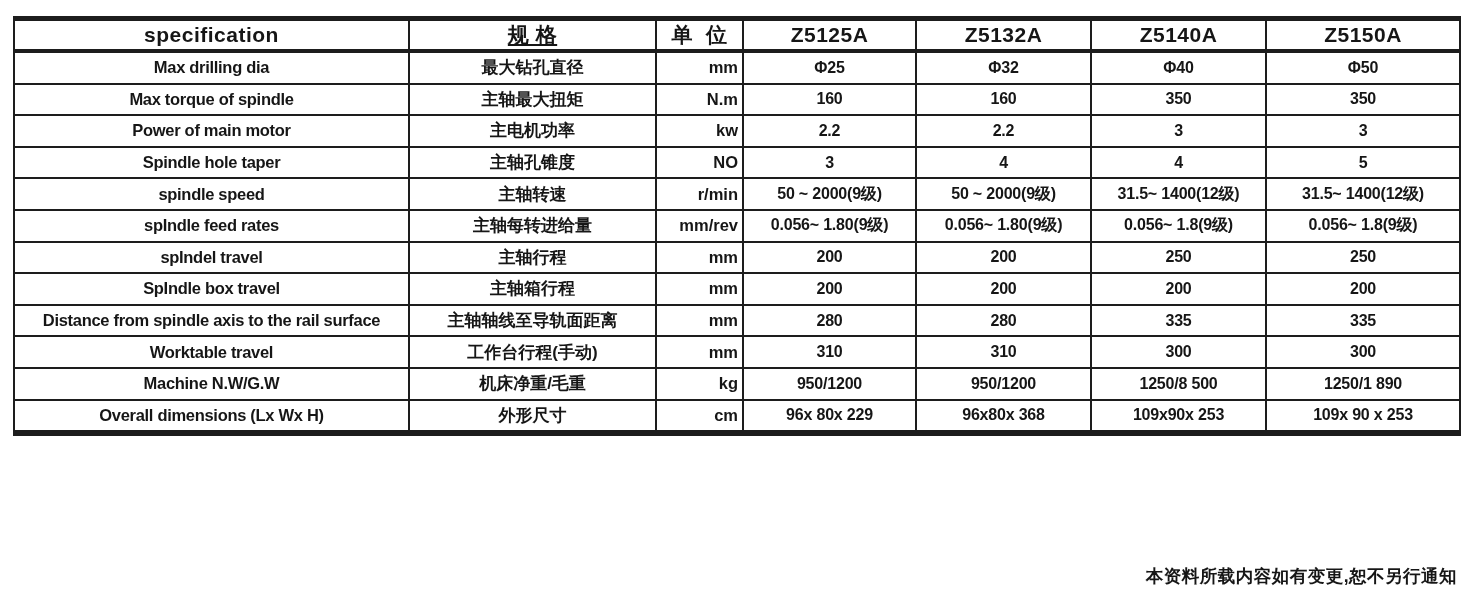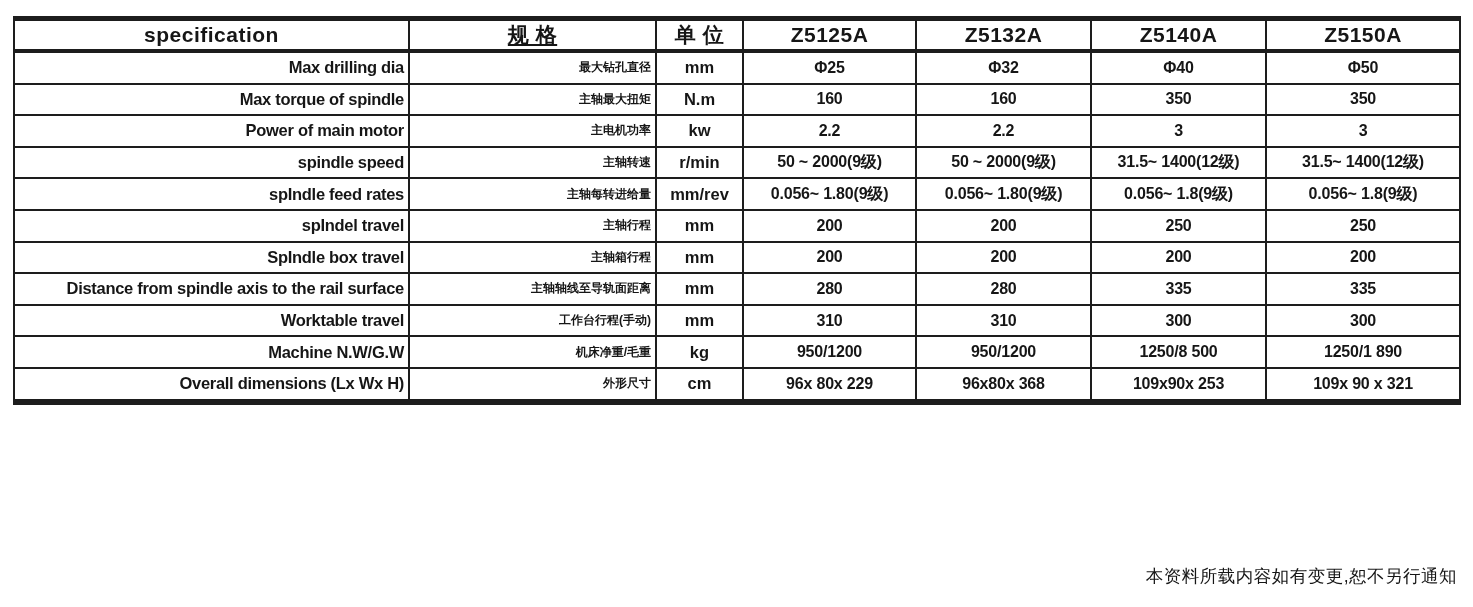--- a/index.html
+++ b/index.html
@@ -40,33 +40,33 @@
     border-left: 2px solid #1d1d1d;
     border-right: 2px solid #1d1d1d;
   }
   table.spec thead th {
     border-bottom: 4px solid #1d1d1d;
     font-size: 21px;
     letter-spacing: 0.5px;
     text-align: center;
     height: 27px;
   }
-  td.c-en, th.c-en { text-align: right; padding-left: 9px; font-size: 16.5px; letter-spacing: -0.3px; }
+  td.c-en, th.c-en { text-align: center; padding-left: 9px; font-size: 16.5px; letter-spacing: -0.3px; }
   th.c-en { text-align: center; font-size: 21px; }
-  td.c-cn, th.c-cn { text-align: right; padding-left: 10px; font-size: 12px; }
+  td.c-cn, th.c-cn { text-align: center; padding-left: 10px; font-size: 17px; }
   th.c-cn { text-align: center; font-size: 20px; letter-spacing: 8px; text-decoration: underline; }
-  td.c-unit, th.c-unit { text-align: center; font-size: 16.5px; }
-  th.c-unit { font-size: 20px; letter-spacing: 4px; }
+  td.c-unit, th.c-unit { text-align: right; font-size: 16.5px; }
+  th.c-unit { font-size: 20px; letter-spacing: 4px; font-family: Liberation Mono, monospace; }
   td.c-val { text-align: center; font-size: 16px; letter-spacing: -0.2px; }
   .footer-note {
     position: absolute;
     right: 16px;
     top: 564px;
     font-size: 17.5px;
-    font-weight: normal;
+    font-weight: bold;
     letter-spacing: 0.5px;
     color: #161616;
   }
 </style>
 </head>
 <body>
 
 <div class="page">
   <table class="spec">
     <colgroup>
@@ -111,20 +111,29 @@
         <tr>
           <td class="c-en">Power of main motor</td>
           <td class="c-cn">主电机功率</td>
           <td class="c-unit">kw</td>
           <td class="c-val">2.2</td>
           <td class="c-val">2.2</td>
           <td class="c-val">3</td>
           <td class="c-val">3</td>
         </tr>
         <tr>
+          <td class="c-en">Spindle hole taper</td>
+          <td class="c-cn">主轴孔锥度</td>
+          <td class="c-unit">NO</td>
+          <td class="c-val">3</td>
+          <td class="c-val">4</td>
+          <td class="c-val">4</td>
+          <td class="c-val">5</td>
+        </tr>
+        <tr>
           <td class="c-en">spindle speed</td>
           <td class="c-cn">主轴转速</td>
           <td class="c-unit">r/min</td>
           <td class="c-val">50 ~ 2000(9级)</td>
           <td class="c-val">50 ~ 2000(9级)</td>
           <td class="c-val">31.5~ 1400(12级)</td>
           <td class="c-val">31.5~ 1400(12级)</td>
         </tr>
         <tr>
           <td class="c-en">spIndle feed rates</td>
@@ -180,19 +189,19 @@
           <td class="c-val">1250/8 500</td>
           <td class="c-val">1250/1 890</td>
         </tr>
         <tr>
           <td class="c-en">Overall dimensions (Lx Wx H)</td>
           <td class="c-cn">外形尺寸</td>
           <td class="c-unit">cm</td>
           <td class="c-val">96x 80x 229</td>
           <td class="c-val">96x80x 368</td>
           <td class="c-val">109x90x 253</td>
-          <td class="c-val">109x 90 x 321</td>
+          <td class="c-val">109x 90 x 253</td>
         </tr>
       </tbody>
   </table>
 
   <div class="footer-note">本资料所载内容如有变更,恕不另行通知</div>
 </div>
 
 </body></html>

